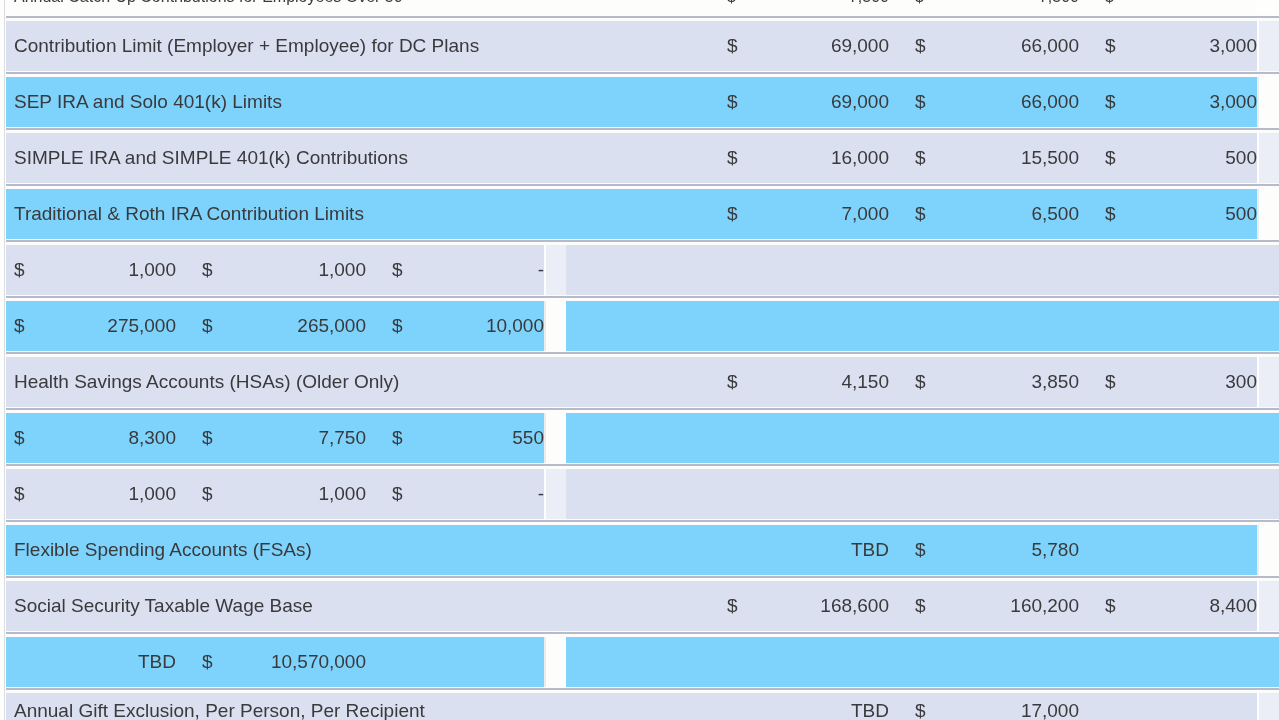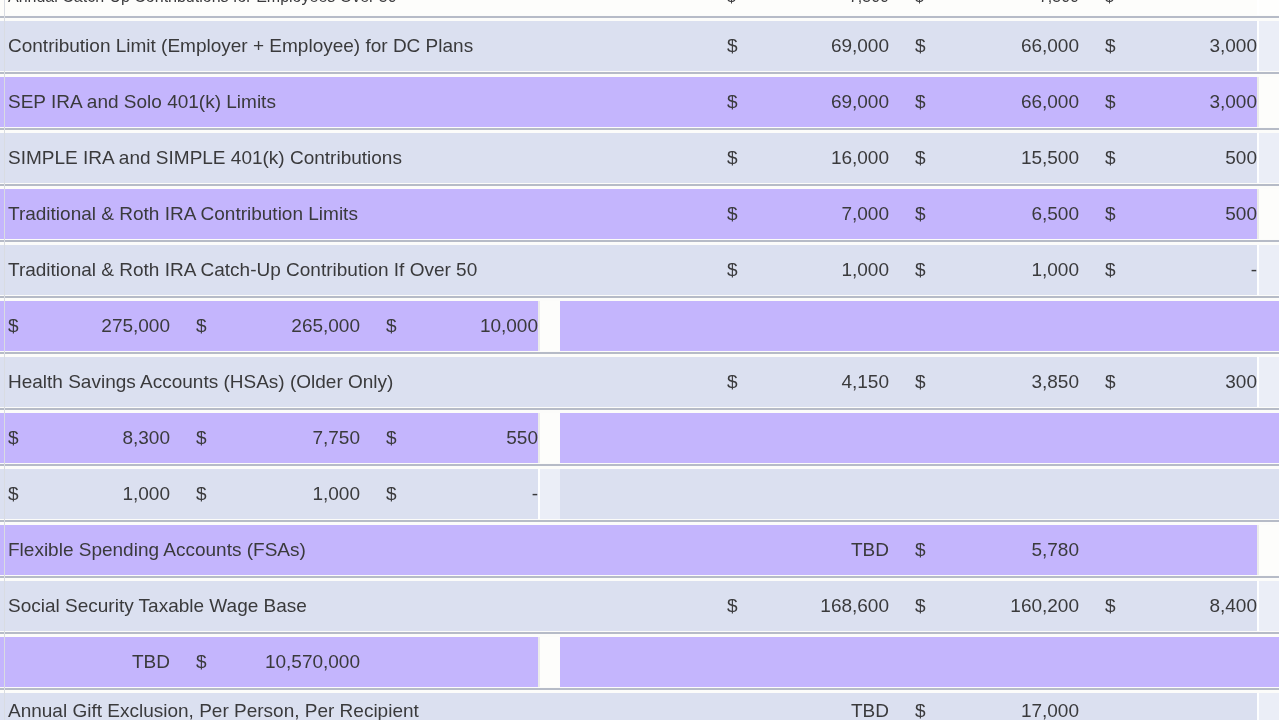--- a/index.html
+++ b/index.html
@@ -2,36 +2,37 @@
 <html><head>
 <meta charset="utf-8">
 <style>
   html,body{margin:0;padding:0;background:#ffffff;}
   .sheet{
     position:relative;
     width:1279px;height:720px;
     overflow:hidden;
     background:#fdfdfb;
     box-sizing:border-box;
+    padding-left:6px;
     font-family:"Liberation Sans","DejaVu Sans",sans-serif;
     color:#3a3a3c;
     display:flex;flex-direction:column;
   }
   .sheet::before{
     content:"";position:absolute;left:4px;top:0;bottom:0;width:1px;
     background:#d9dce2;z-index:5;
   }
   .row{
     display:flex;align-items:center;
     height:50px;flex:0 0 50px;
     font-size:19px;
     white-space:nowrap;
   }
   .row.blue{background:#dbe0f0;}
-  .row.white{background:#c4b5fd;}
+  .row.white{background:#7dd3fc;}
   .sep{
     flex:0 0 6px;height:6px;
     background:linear-gradient(#fcfcfa 0 1px,#b6bbc7 1px 3px,#fcfcfa 3px 6px);
   }
   .label-cell{
     flex:1 1 auto;min-width:0;
     padding-left:8px;
     overflow:hidden;
   }
   .money-cell{
@@ -154,23 +155,20 @@
       <span class="val">6,500</span>
     </div>
     <div class="money-cell c3">
       <span class="cur">$</span>
       <span class="val">500</span>
     </div>
     <div class="edge"></div>
   </div>
 <div class="sep"></div>
   <div class="row blue">
-    <div class="label-cell">
-      <span>Traditional &amp; Roth IRA Catch-Up Contribution If Over 50</span>
-    </div>
     <div class="money-cell c1">
       <span class="cur">$</span>
       <span class="val">1,000</span>
     </div>
     <div class="money-cell c2">
       <span class="cur">$</span>
       <span class="val">1,000</span>
     </div>
     <div class="money-cell c3">
       <span class="cur">$</span>

